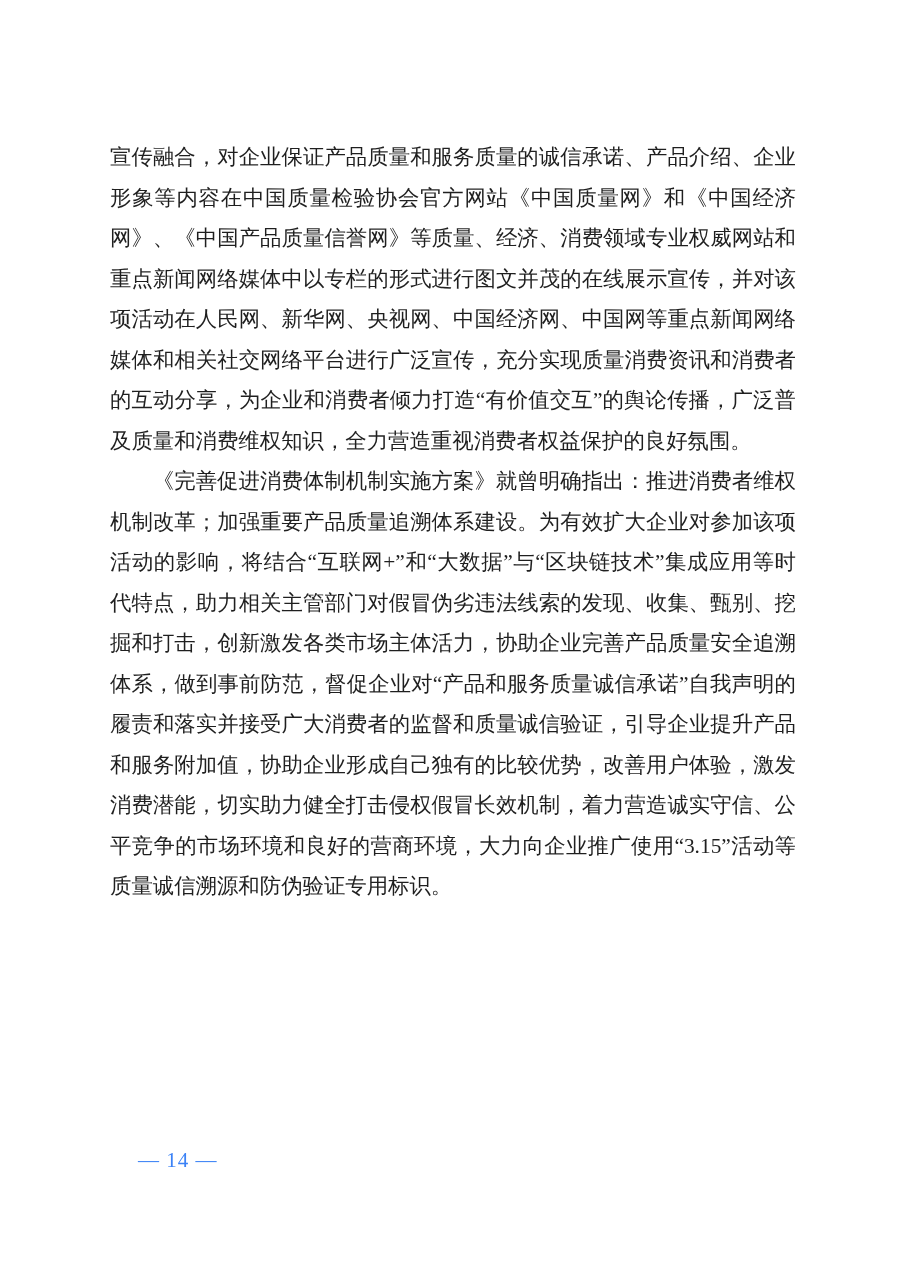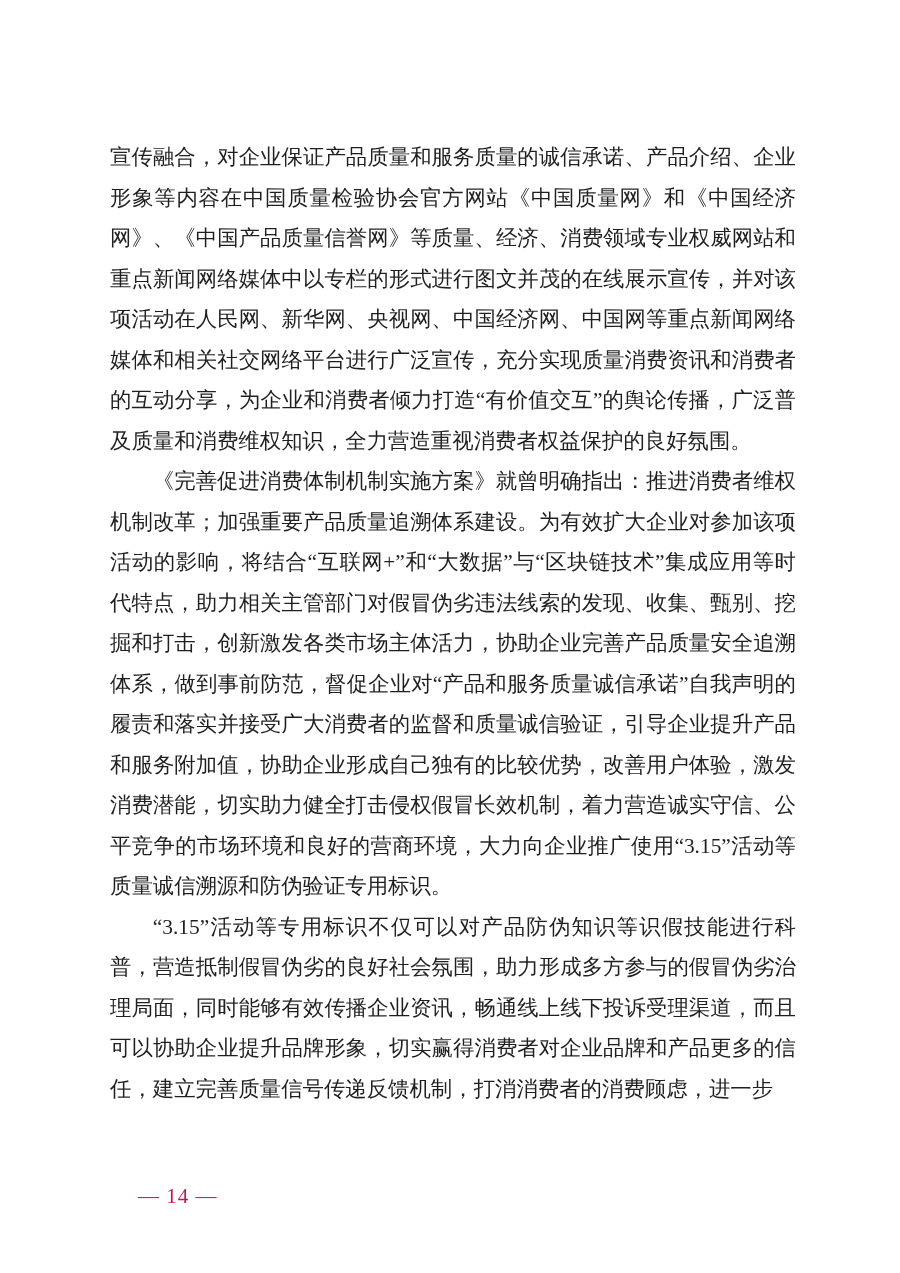--- a/index.html
+++ b/index.html
@@ -35,30 +35,29 @@
   .para.no-indent {
     text-indent: 0;
   }
   .para.heading {
     font-weight: bold;
     color: #000000;
   }
   .footer {
     position: absolute;
     left: 138px;
-    top: 1183px;
+    top: 1147px;
     font-size: 21px;
     line-height: 26px;
-    color: #be185d;
+    color: #3b82f6;
     letter-spacing: 1px;
   }
 </style>
 </head>
 <body>
 
 <div class="page">
   <div class="text-block">
     <p class="para no-indent">宣传融合，对企业保证产品质量和服务质量的诚信承诺、产品介绍、企业形象等内容在中国质量检验协会官方网站《中国质量网》和《中国经济网》、《中国产品质量信誉网》等质量、经济、消费领域专业权威网站和重点新闻网络媒体中以专栏的形式进行图文并茂的在线展示宣传，并对该项活动在人民网、新华网、央视网、中国经济网、中国网等重点新闻网络媒体和相关社交网络平台进行广泛宣传，充分实现质量消费资讯和消费者的互动分享，为企业和消费者倾力打造“有价值交互”的舆论传播，广泛普及质量和消费维权知识，全力营造重视消费者权益保护的良好氛围。</p>
     <p class="para">《完善促进消费体制机制实施方案》就曾明确指出：推进消费者维权机制改革；加强重要产品质量追溯体系建设。为有效扩大企业对参加该项活动的影响，将结合“互联网+”和“大数据”与“区块链技术”集成应用等时代特点，助力相关主管部门对假冒伪劣违法线索的发现、收集、甄别、挖掘和打击，创新激发各类市场主体活力，协助企业完善产品质量安全追溯体系，做到事前防范，督促企业对“产品和服务质量诚信承诺”自我声明的履责和落实并接受广大消费者的监督和质量诚信验证，引导企业提升产品和服务附加值，协助企业形成自己独有的比较优势，改善用户体验，激发消费潜能，切实助力健全打击侵权假冒长效机制，着力营造诚实守信、公平竞争的市场环境和良好的营商环境，大力向企业推广使用“3.15”活动等质量诚信溯源和防伪验证专用标识。</p>
-    <p class="para">“3.15”活动等专用标识不仅可以对产品防伪知识等识假技能进行科普，营造抵制假冒伪劣的良好社会氛围，助力形成多方参与的假冒伪劣治理局面，同时能够有效传播企业资讯，畅通线上线下投诉受理渠道，而且可以协助企业提升品牌形象，切实赢得消费者对企业品牌和产品更多的信任，建立完善质量信号传递反馈机制，打消消费者的消费顾虑，进一步</p>
   </div>
   <div class="footer">— 14 —</div>
 </div>
 
 </body></html>

